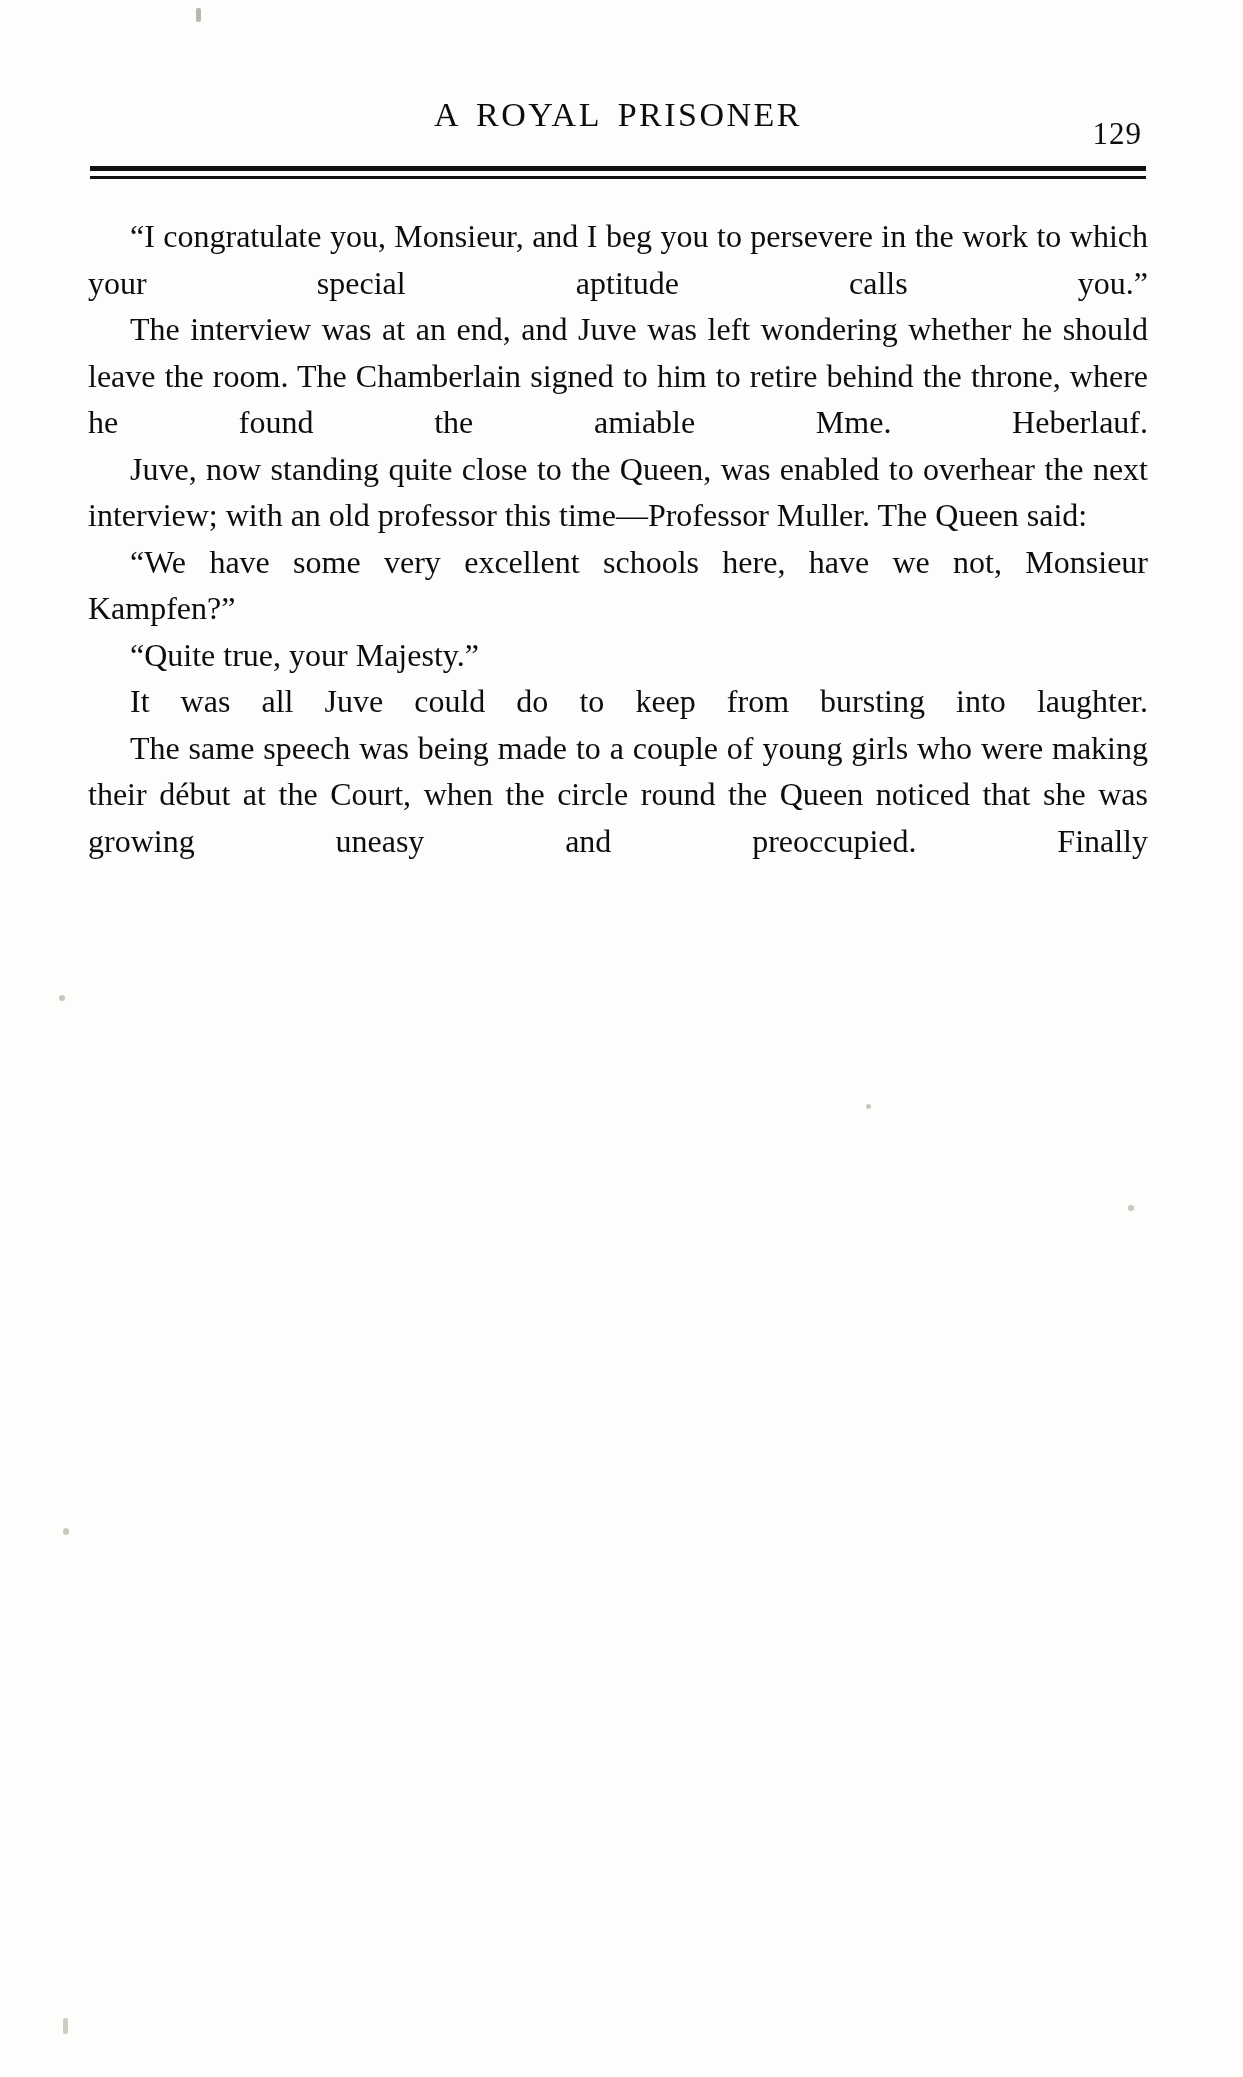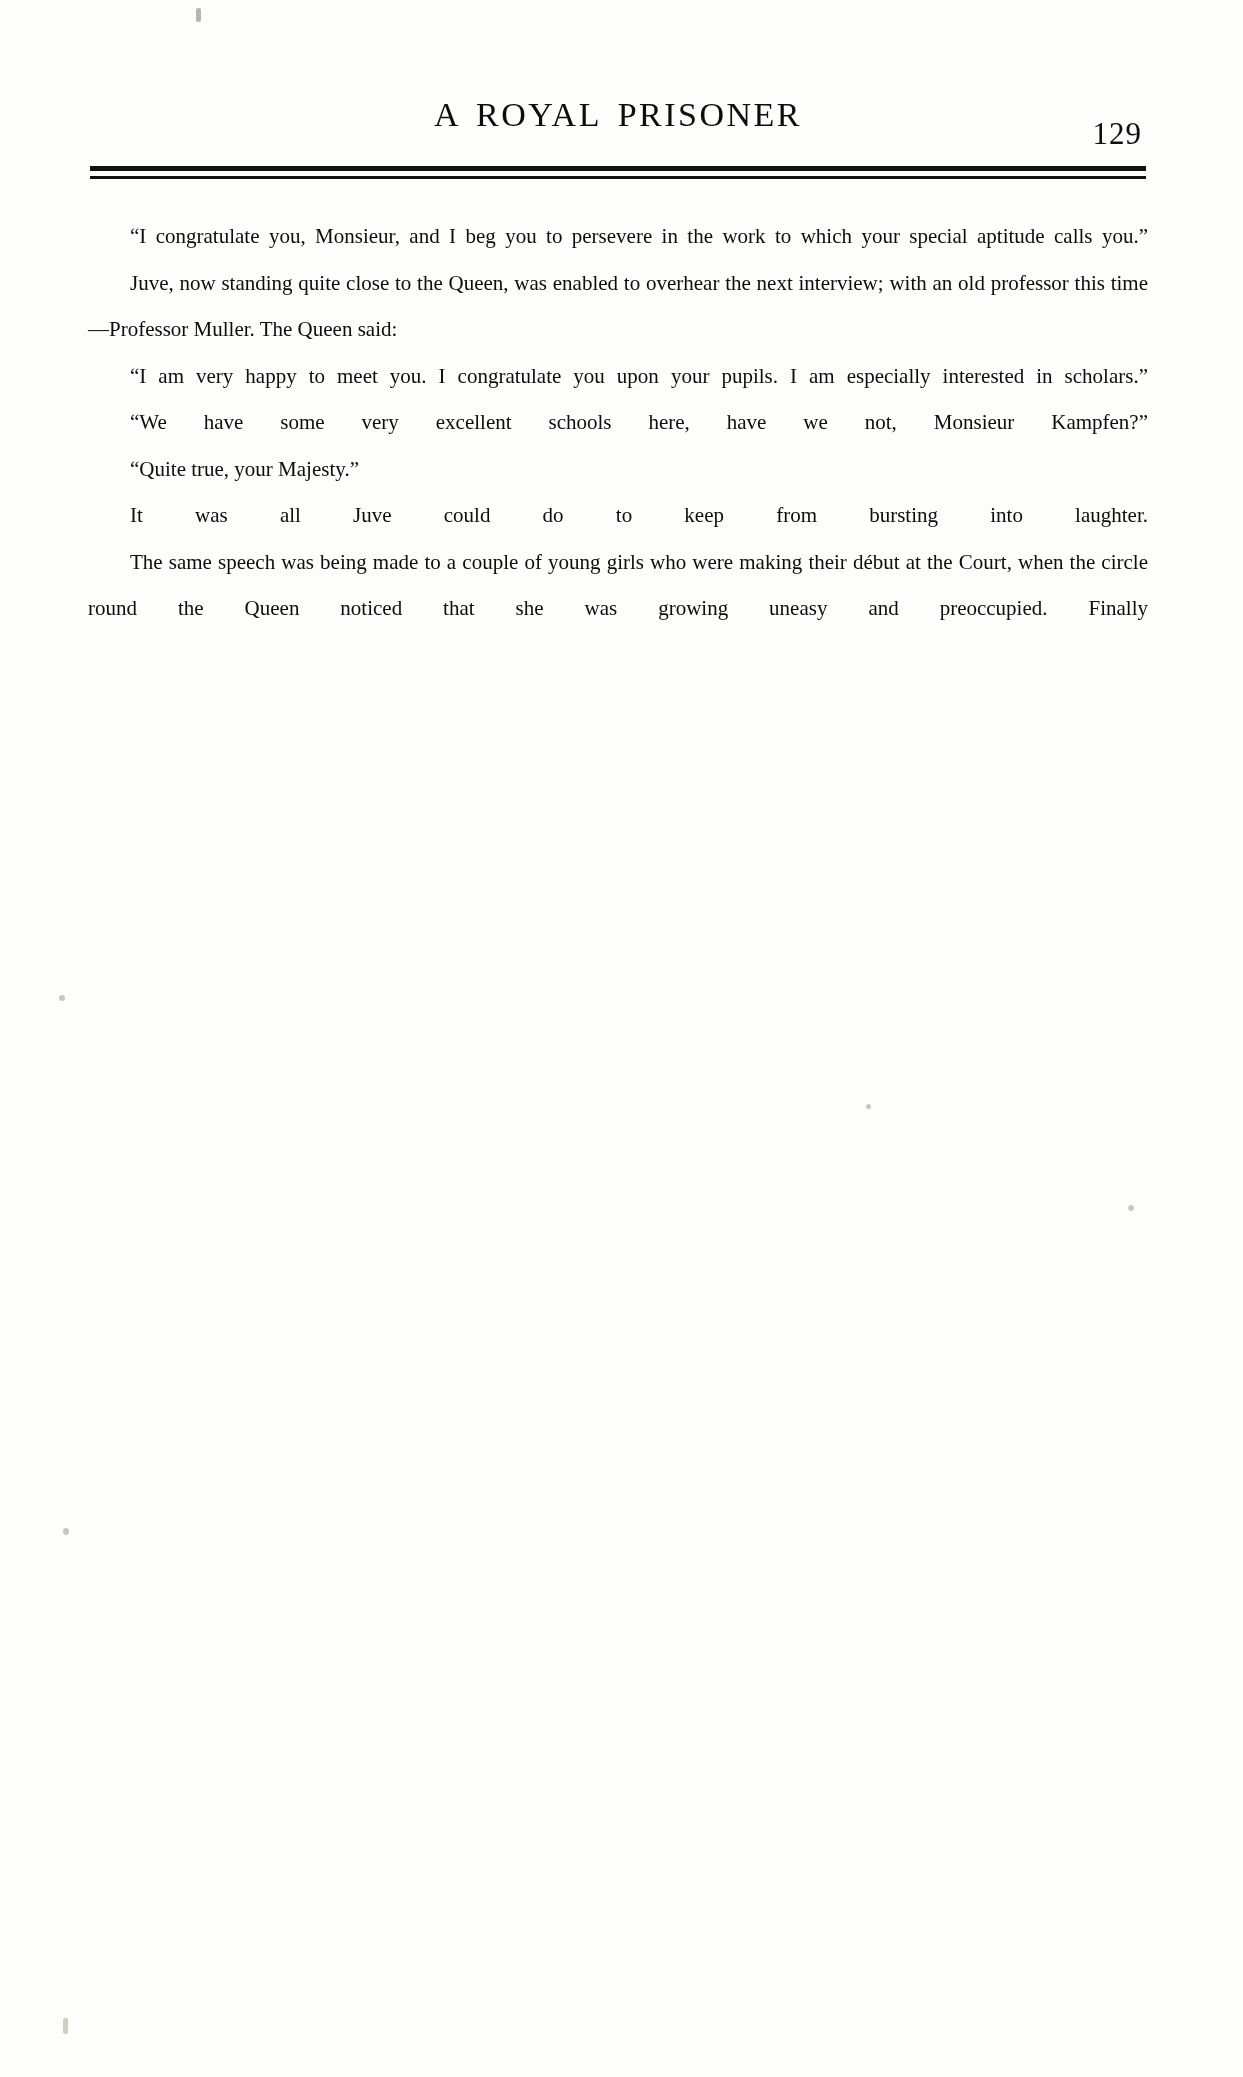--- a/index.html
+++ b/index.html
@@ -63,21 +63,21 @@
   }
   .rule-gap {
     height: 5px;
   }
   .rule-thin {
     height: 3px;
     background: #111;
   }
   .body-text {
     margin-top: 34px;
-    font-size: 21px;
+    font-size: 32px;
     line-height: 46.5px;
     text-align: justify;
   }
   .body-text p {
     margin: 0;
     text-indent: 42px;
     text-align: justify;
   }
   .body-text p:last-child {
     text-align: justify;
@@ -118,22 +118,22 @@
     </div>
 
     <div class="rule-group">
       <div class="rule-thick"></div>
       <div class="rule-gap"></div>
       <div class="rule-thin"></div>
     </div>
 
     <div class="body-text">
       <p class="full-justify">“I congratulate you, Monsieur, and I beg you to persevere in the work to which your special aptitude calls you.”</p>
+      <p class="full-justify">The interview was at an end, and Juve was left wondering whether he should leave the room.  The Chamberlain signed to him to retire behind the throne, where he found the amiable Mme. Heberlauf.</p>
       <p>Juve, now standing quite close to the Queen, was enabled to overhear the next interview; with an old professor this time—Professor Muller.  The Queen said:</p>
-      <p class="full-justify">“I am very happy to meet you.  I congratulate you upon your pupils.  I am especially interested in scholars.”</p>
       <p class="full-justify">“We have some very excellent schools here, have we not, Monsieur Kampfen?”</p>
       <p>“Quite true, your Majesty.”</p>
       <p class="full-justify">It was all Juve could do to keep from bursting into laughter.</p>
       <p class="full-justify">The same speech was being made to a couple of young girls who were making their début at the Court, when the circle round the Queen noticed that she was growing uneasy and preoccupied.  Finally</p>
     </div>
 
   </div>
 </div>
 
 </body></html>

